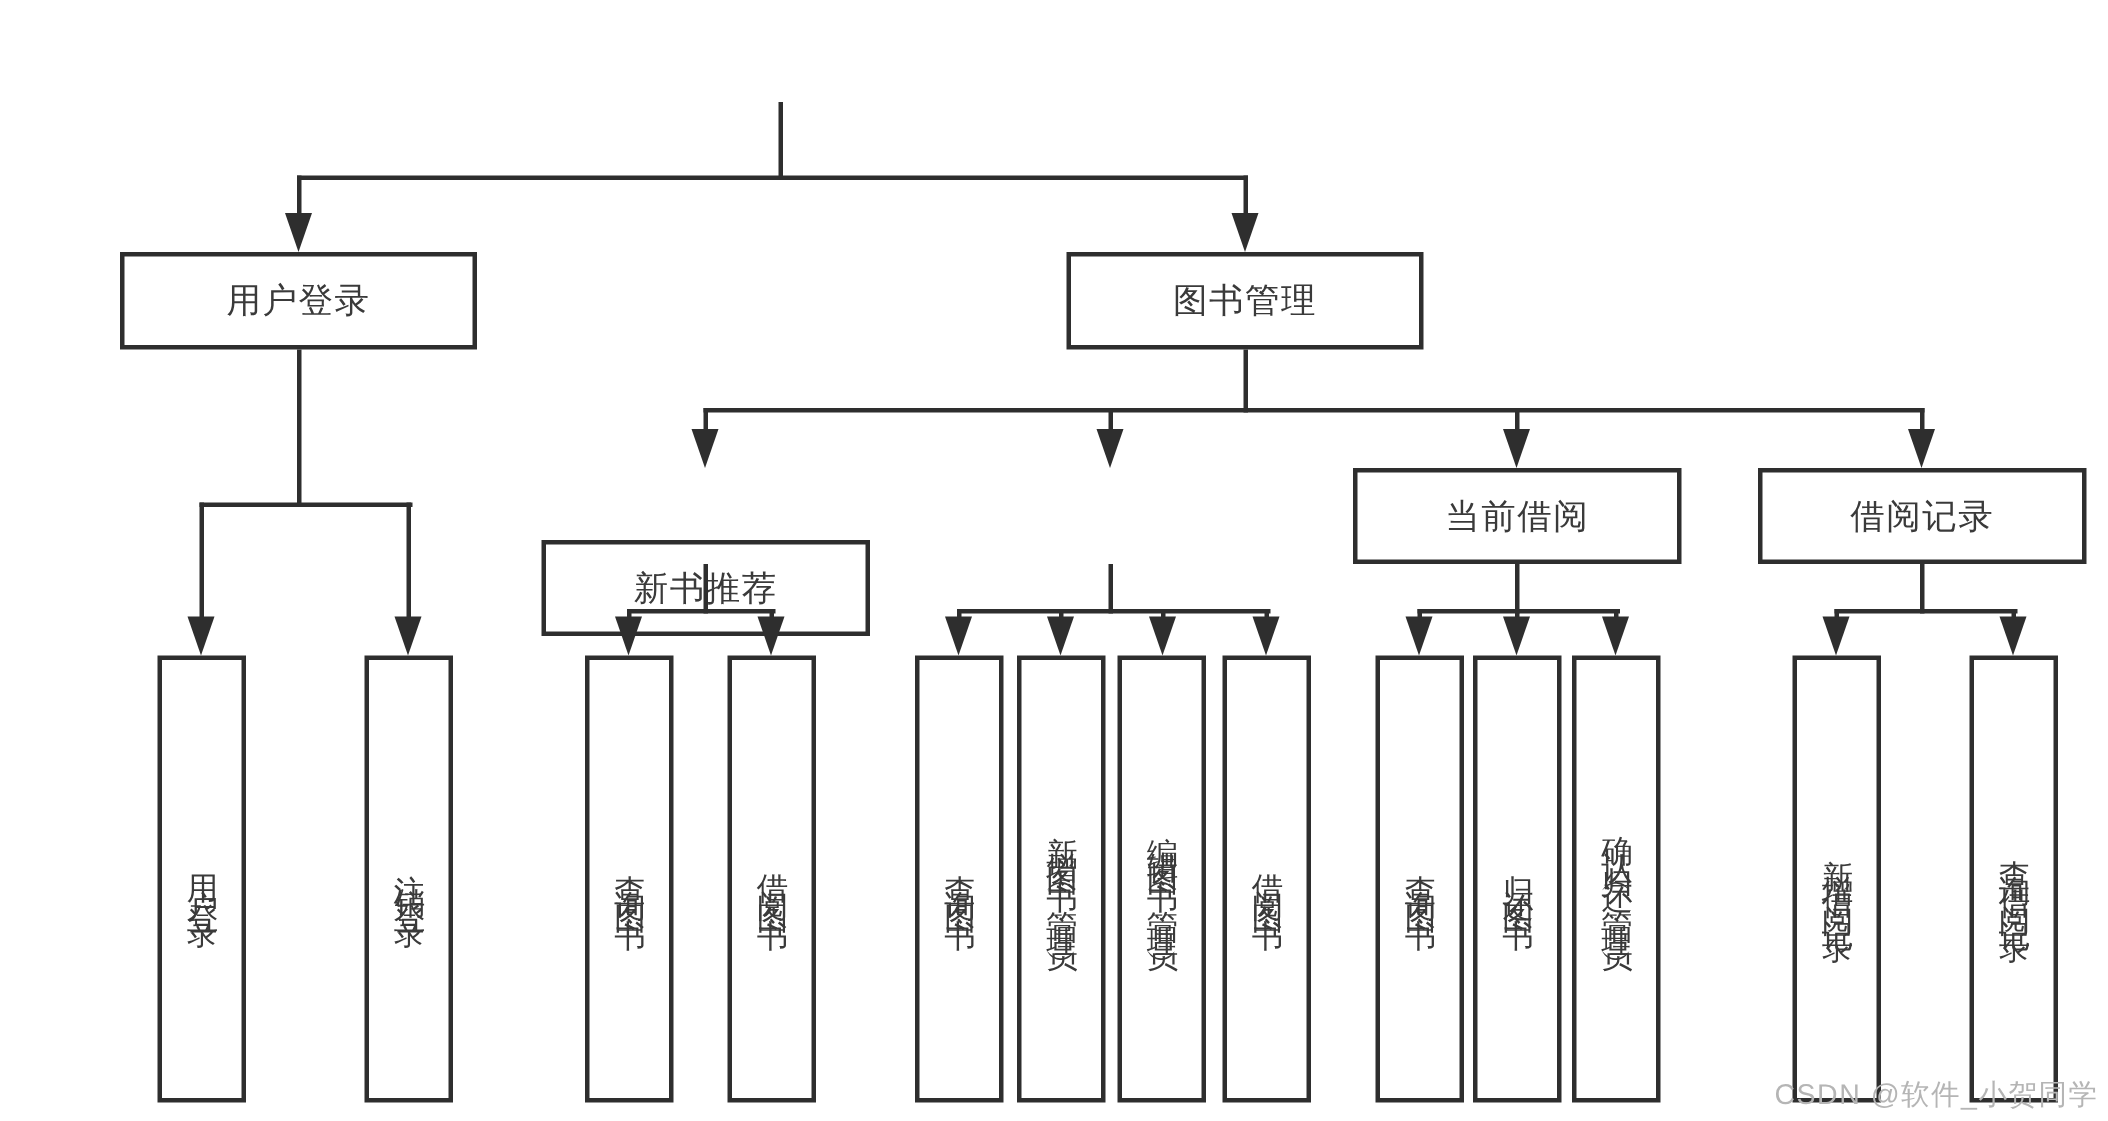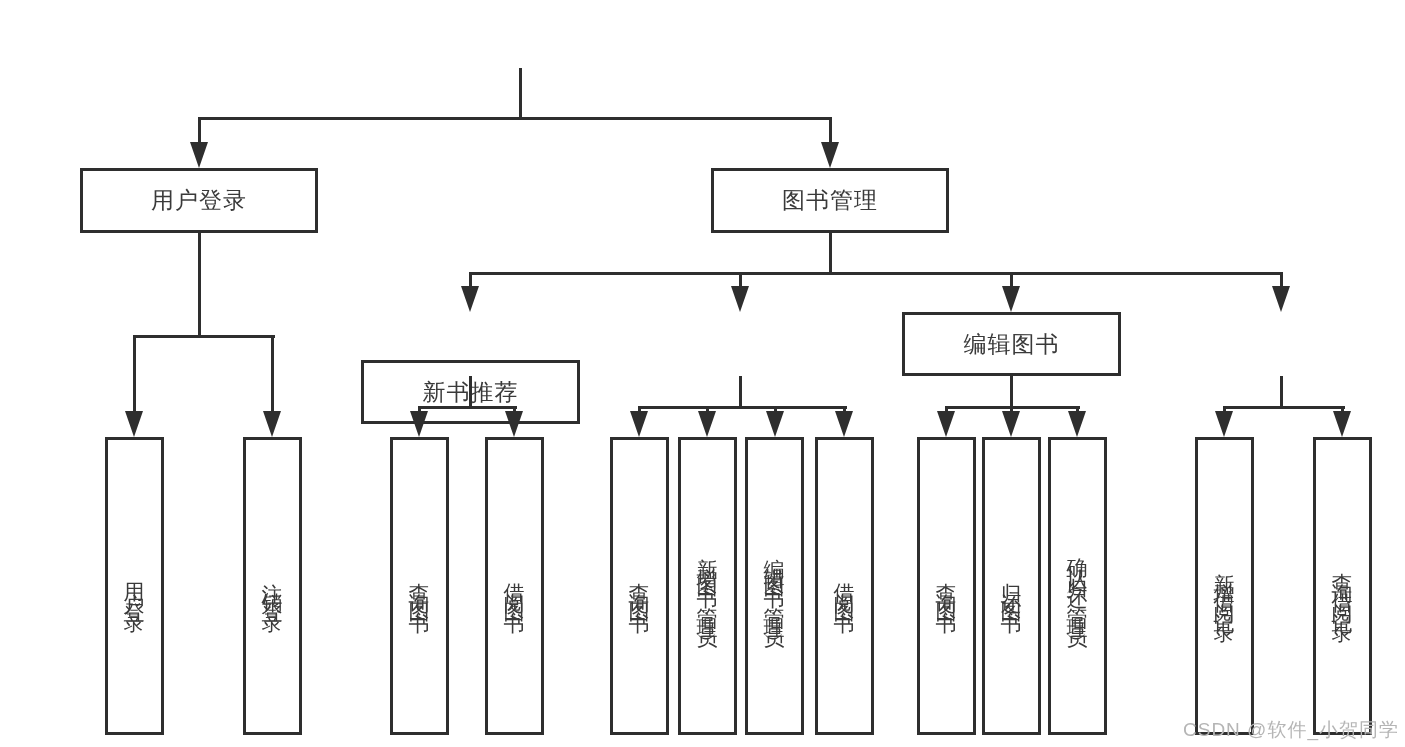--- a/index.html
+++ b/index.html
@@ -55,22 +55,23 @@
 <div class="canvas">
 
 
   <div class="node h" style="left:80px; top:168px; width:238px; height:65px;">用户登录</div>
 
   <div class="node h" style="left:711px; top:168px; width:238px; height:65px;">图书管理</div>
 
   <div class="node h" style="left:361px; top:312px; width:219px; height:64px;margin-top:48px;">新书推荐</div>
 
 
-  <div class="node h" style="left:902px; top:312px; width:219px; height:64px;">编辑图书</div>
+  <div class="node h" style="left:902px; top:312px; width:219px; height:64px;">当前借阅</div>
 
+  <div class="node h" style="left:1172px; top:312px; width:219px; height:64px;">借阅记录</div>
 
   <div class="node v" style="left:105px; top:437px; width:59px; height:298px;">
     <span class="vtext">用户登录</span>
   </div>
 
   <div class="node v" style="left:243px; top:437px; width:59px; height:298px;">
     <span class="vtext">注销登录</span>
   </div>
 
   <div class="node v" style="left:390px; top:437px; width:59px; height:298px;">

